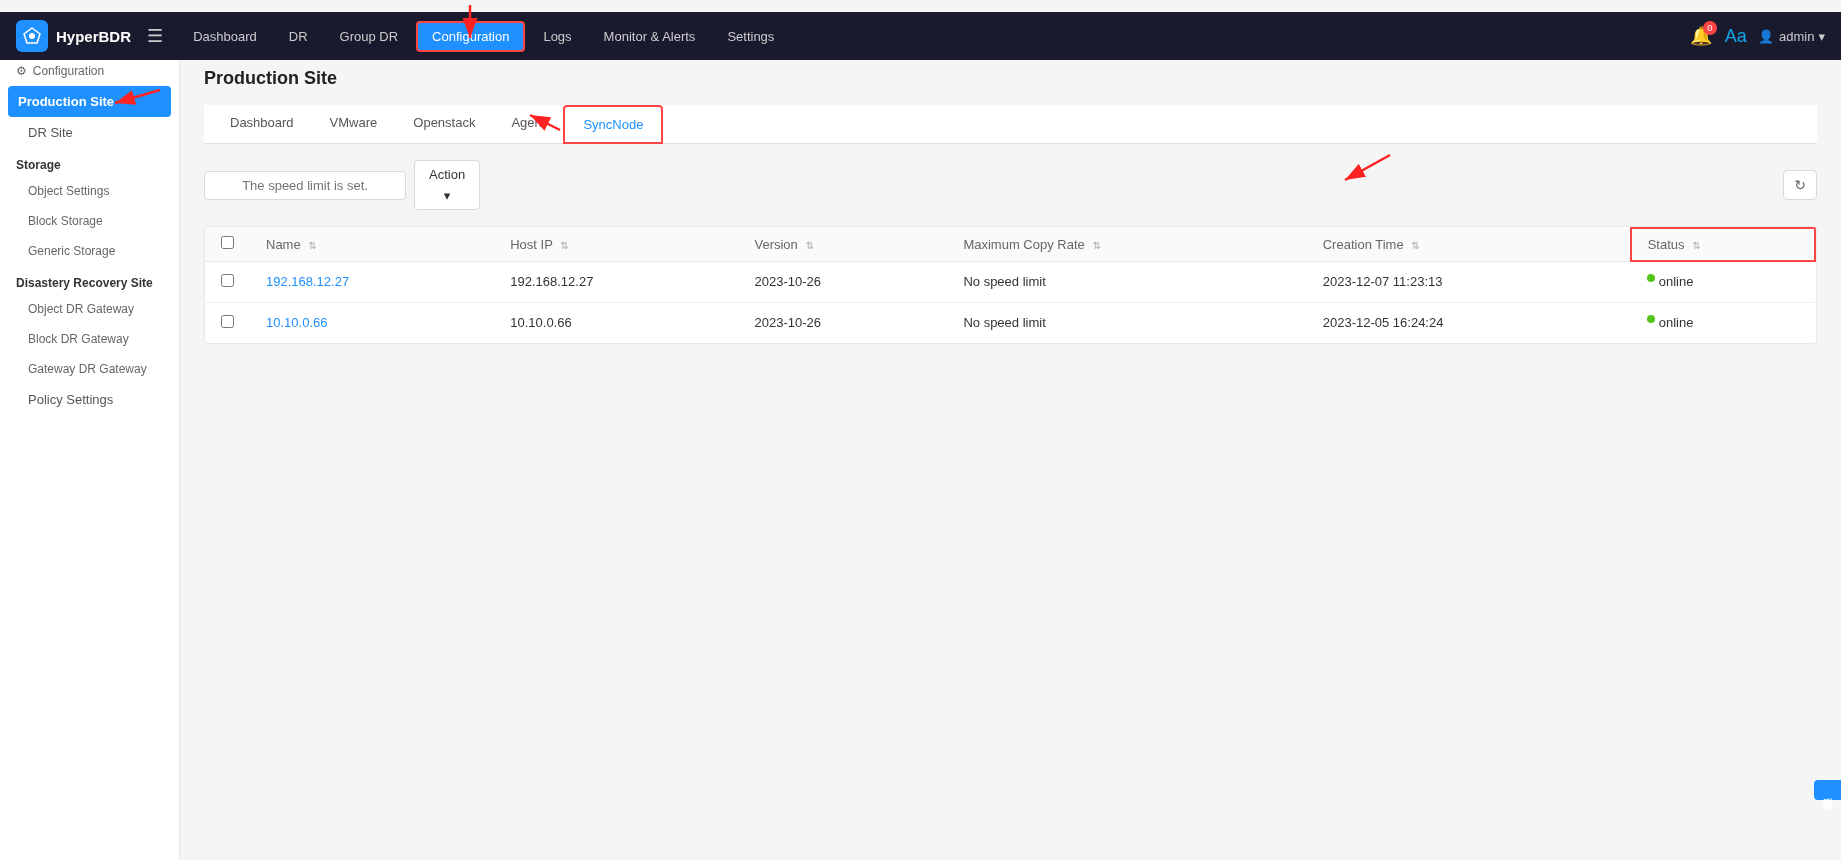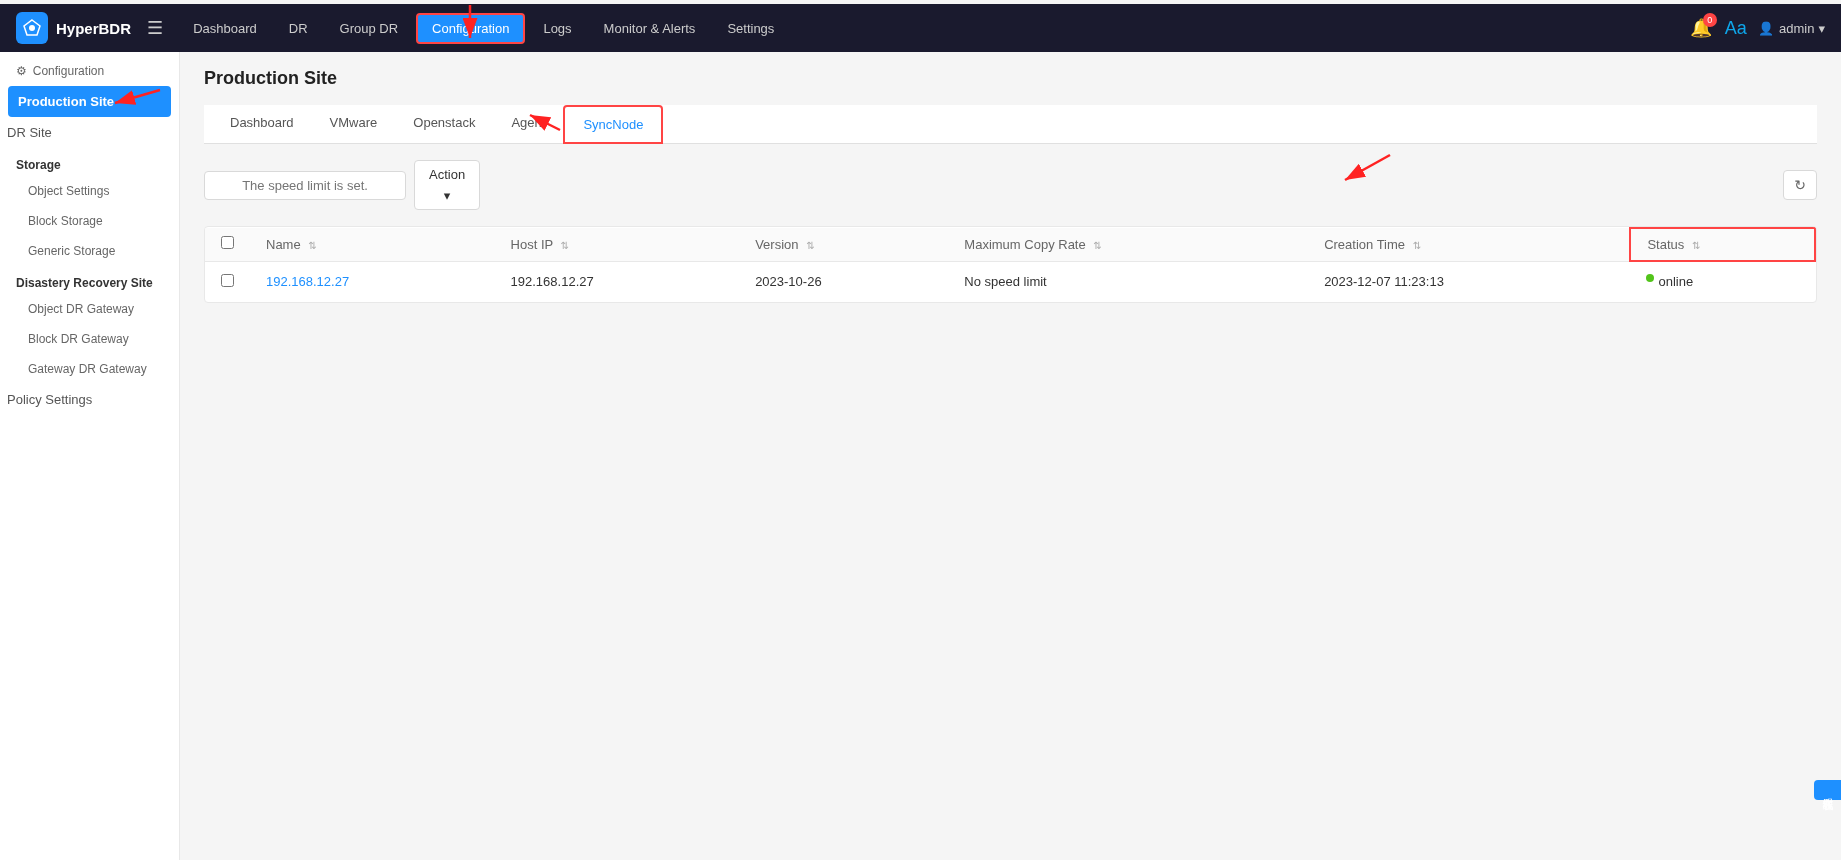--- a/index.html
+++ b/index.html
@@ -3,21 +3,21 @@
   <meta charset="utf-8">
   <style>
     * { box-sizing: border-box; margin: 0; padding: 0; }
     body { font-family: -apple-system, BlinkMacSystemFont, 'Segoe UI', sans-serif; font-size: 13px; background: #f5f5f5; color: #333; }
 
     
     .topnav {
       display: flex; align-items: center;
       background: #1a1a2e; color: #fff;
       height: 48px; padding: 0 16px;
-      position: fixed; top: 4px; left: 0; right: 0; z-index: 100;
+      position: fixed; top: 12px; left: 0; right: 0; z-index: 100;
     }
     .topnav-logo { display: flex; align-items: center; gap: 8px; margin-right: 16px; }
     .topnav-logo-icon { width: 32px; height: 32px; background: #1e90ff; border-radius: 6px; display: flex; align-items: center; justify-content: center; font-size: 16px; font-weight: bold; color: #fff; }
     .topnav-logo-text { font-size: 15px; font-weight: 600; color: #fff; }
     .topnav-menu-icon { font-size: 18px; cursor: pointer; margin-right: 16px; color: #ccc; }
     .topnav-items { display: flex; align-items: center; gap: 4px; flex: 1; }
     .topnav-item {
       padding: 6px 14px; color: #ccc; cursor: pointer; border-radius: 4px;
       font-size: 13px; text-decoration: none;
     }
@@ -27,21 +27,21 @@
     .badge-dot { position: absolute; top: -4px; right: -4px; background: #ff4444; color: #fff; border-radius: 50%; width: 14px; height: 14px; font-size: 9px; display: flex; align-items: center; justify-content: center; }
     .topnav-user { color: #ccc; cursor: pointer; font-size: 13px; display: flex; align-items: center; gap: 4px; }
 
     
     .layout { display: flex; margin-top: 48px; min-height: calc(100vh - 48px); }
 
     
     .sidebar { width: 180px; background: #fff; border-right: 1px solid #e8e8e8; padding: 8px 0; }
     .sidebar-section-title { padding: 8px 16px; font-size: 12px; color: #666; display: flex; align-items: center; gap: 6px; }
     .sidebar-item {
-      padding: 8px 7px; cursor: pointer; color: #555; font-size: 13px;
+      padding: 8px 28px; cursor: pointer; color: #555; font-size: 13px;
       display: flex; align-items: center; gap: 6px;
     }
     .sidebar-item.active { background: #1e90ff; color: #fff; font-weight: 600; border-radius: 4px; margin: 0 8px; padding: 8px 10px; }
     .sidebar-item.sub { padding-left: 28px; font-size: 12px; color: #666; }
     .sidebar-group-title { padding: 10px 16px 4px; font-size: 12px; color: #333; font-weight: 600; }
 
     
     .main { flex: 1; padding: 20px 24px; background: #f5f5f5; overflow-y: auto; }
     .page-title { font-size: 18px; font-weight: 600; color: #222; margin-bottom: 16px; }
 
@@ -241,20 +241,36 @@
             <td>No speed limit</td>
             <td>2023-12-07 11:23:13</td>
             <td>
               <div class="status-online">
                 <span class="status-dot"></span>
                 <span>online</span>
               </div>
             </td>
           </tr>
 
+          <tr>
+            <td><input type="checkbox" style=""></td>
+            <td>
+              <span class="link-text">10.10.0.66</span>
+            </td>
+            <td>10.10.0.66</td>
+            <td>2023-10-26</td>
+            <td>No speed limit</td>
+            <td>2023-12-05 16:24:24</td>
+            <td>
+              <div class="status-online">
+                <span class="status-dot"></span>
+                <span>online</span>
+              </div>
+            </td>
+          </tr>
         </tbody>
       </table>
     </div>
   </main>
 </div>
 
 <div class="online-service">在线客服</div>
 
 <svg class="annotation-layer" xmlns="http://www.w3.org/2000/svg">
 

